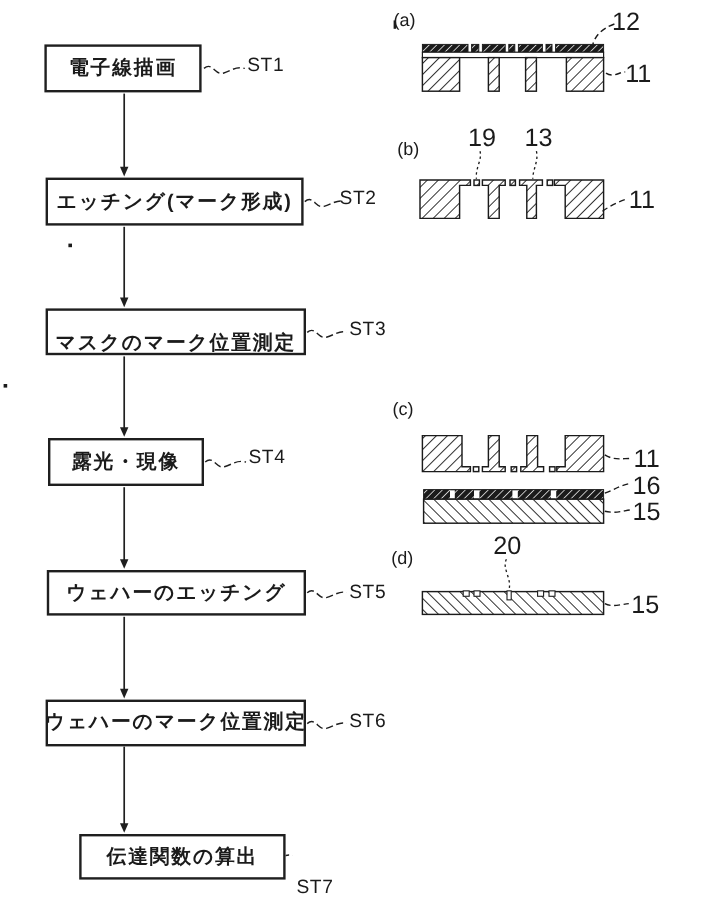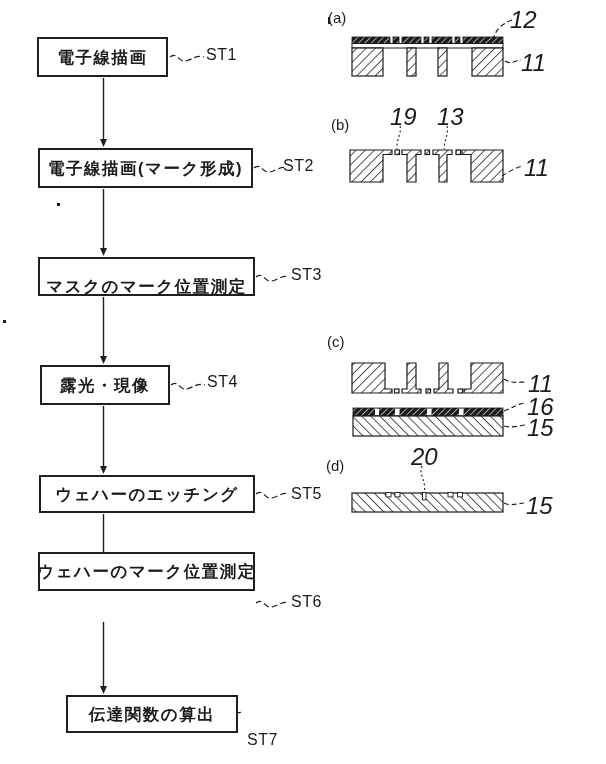--- a/index.html
+++ b/index.html
@@ -3,21 +3,21 @@
 <meta charset="utf-8">
 <style>
   html,body{margin:0;padding:0;background:#fff;}
   #fig{position:relative;width:606px;height:764px;background:#fff;overflow:hidden;
        font-family:"Liberation Sans","DejaVu Sans",sans-serif;color:#1b1b1b;}
   #diagram-svg{position:absolute;left:0;top:0;}
   .fc-box{position:absolute;box-sizing:border-box;border:2px solid #1f1f1f;background:#fff;
           display:flex;align-items:center;justify-content:center;}
   .fc-label{font-size:16.5px;font-weight:600;letter-spacing:1.5px;line-height:1;white-space:nowrap;}
   .st-tag{position:absolute;font-size:16px;line-height:1;letter-spacing:0.5px;white-space:nowrap;}
-  .ref-num{position:absolute;font-size:24px;line-height:1;white-space:nowrap;font-style:italic;}
+  .ref-num{position:absolute;font-size:21px;line-height:1;white-space:nowrap;}
   .panel-letter{position:absolute;font-size:15px;line-height:1;white-space:nowrap;}
 </style>
 </head>
 <body>
 
 <div id="fig">
 
   <svg id="diagram-svg" width="606" height="764" viewBox="0 0 606 764">
     <defs>
       <pattern id="hA" width="6.5" height="6.5" patternUnits="userSpaceOnUse" patternTransform="rotate(45)">
@@ -155,32 +155,32 @@
       <rect x="57" y="203" width="3" height="3"></rect>
       <rect x="3" y="320" width="3" height="3"></rect>
       <rect x="328" y="17" width="2" height="7"></rect>
     </g>
   </svg>
 
   <div class="fc-box" style="left:37px;top:37px;width:131px;height:40px;">
     <span class="fc-label">電子線描画</span>
   </div>
   <div class="fc-box" style="left:38px;top:148px;width:215px;height:40px;">
-    <span class="fc-label">電子線描画(マーク形成)</span>
+    <span class="fc-label">エッチング(マーク形成)</span>
   </div>
   <div class="fc-box" style="left:38px;top:257px;width:217px;height:39px;align-items:flex-end;">
     <span class="fc-label">マスクのマーク位置測定</span>
   </div>
   <div class="fc-box" style="left:40px;top:365px;width:130px;height:40px;">
     <span class="fc-label">露光・現像</span>
   </div>
   <div class="fc-box" style="left:39px;top:475px;width:216px;height:38px;">
     <span class="fc-label">ウェハーのエッチング</span>
   </div>
-  <div class="fc-box" style="left:38px;top:552px;width:217px;height:39px;">
+  <div class="fc-box" style="left:38px;top:583px;width:217px;height:39px;">
     <span class="fc-label">ウェハーのマーク位置測定</span>
   </div>
   <div class="fc-box" style="left:38px;top:695px;width:172px;height:38px;margin-left:28px;">
     <span class="fc-label">伝達関数の算出</span>
   </div>
 
   <span class="st-tag" style="left:206px;top:47px;">ST1</span>
   <span class="st-tag" style="left:283px;top:158px;">ST2</span>
   <span class="st-tag" style="left:291px;top:267px;">ST3</span>
   <span class="st-tag" style="left:207px;top:374px;">ST4</span>

